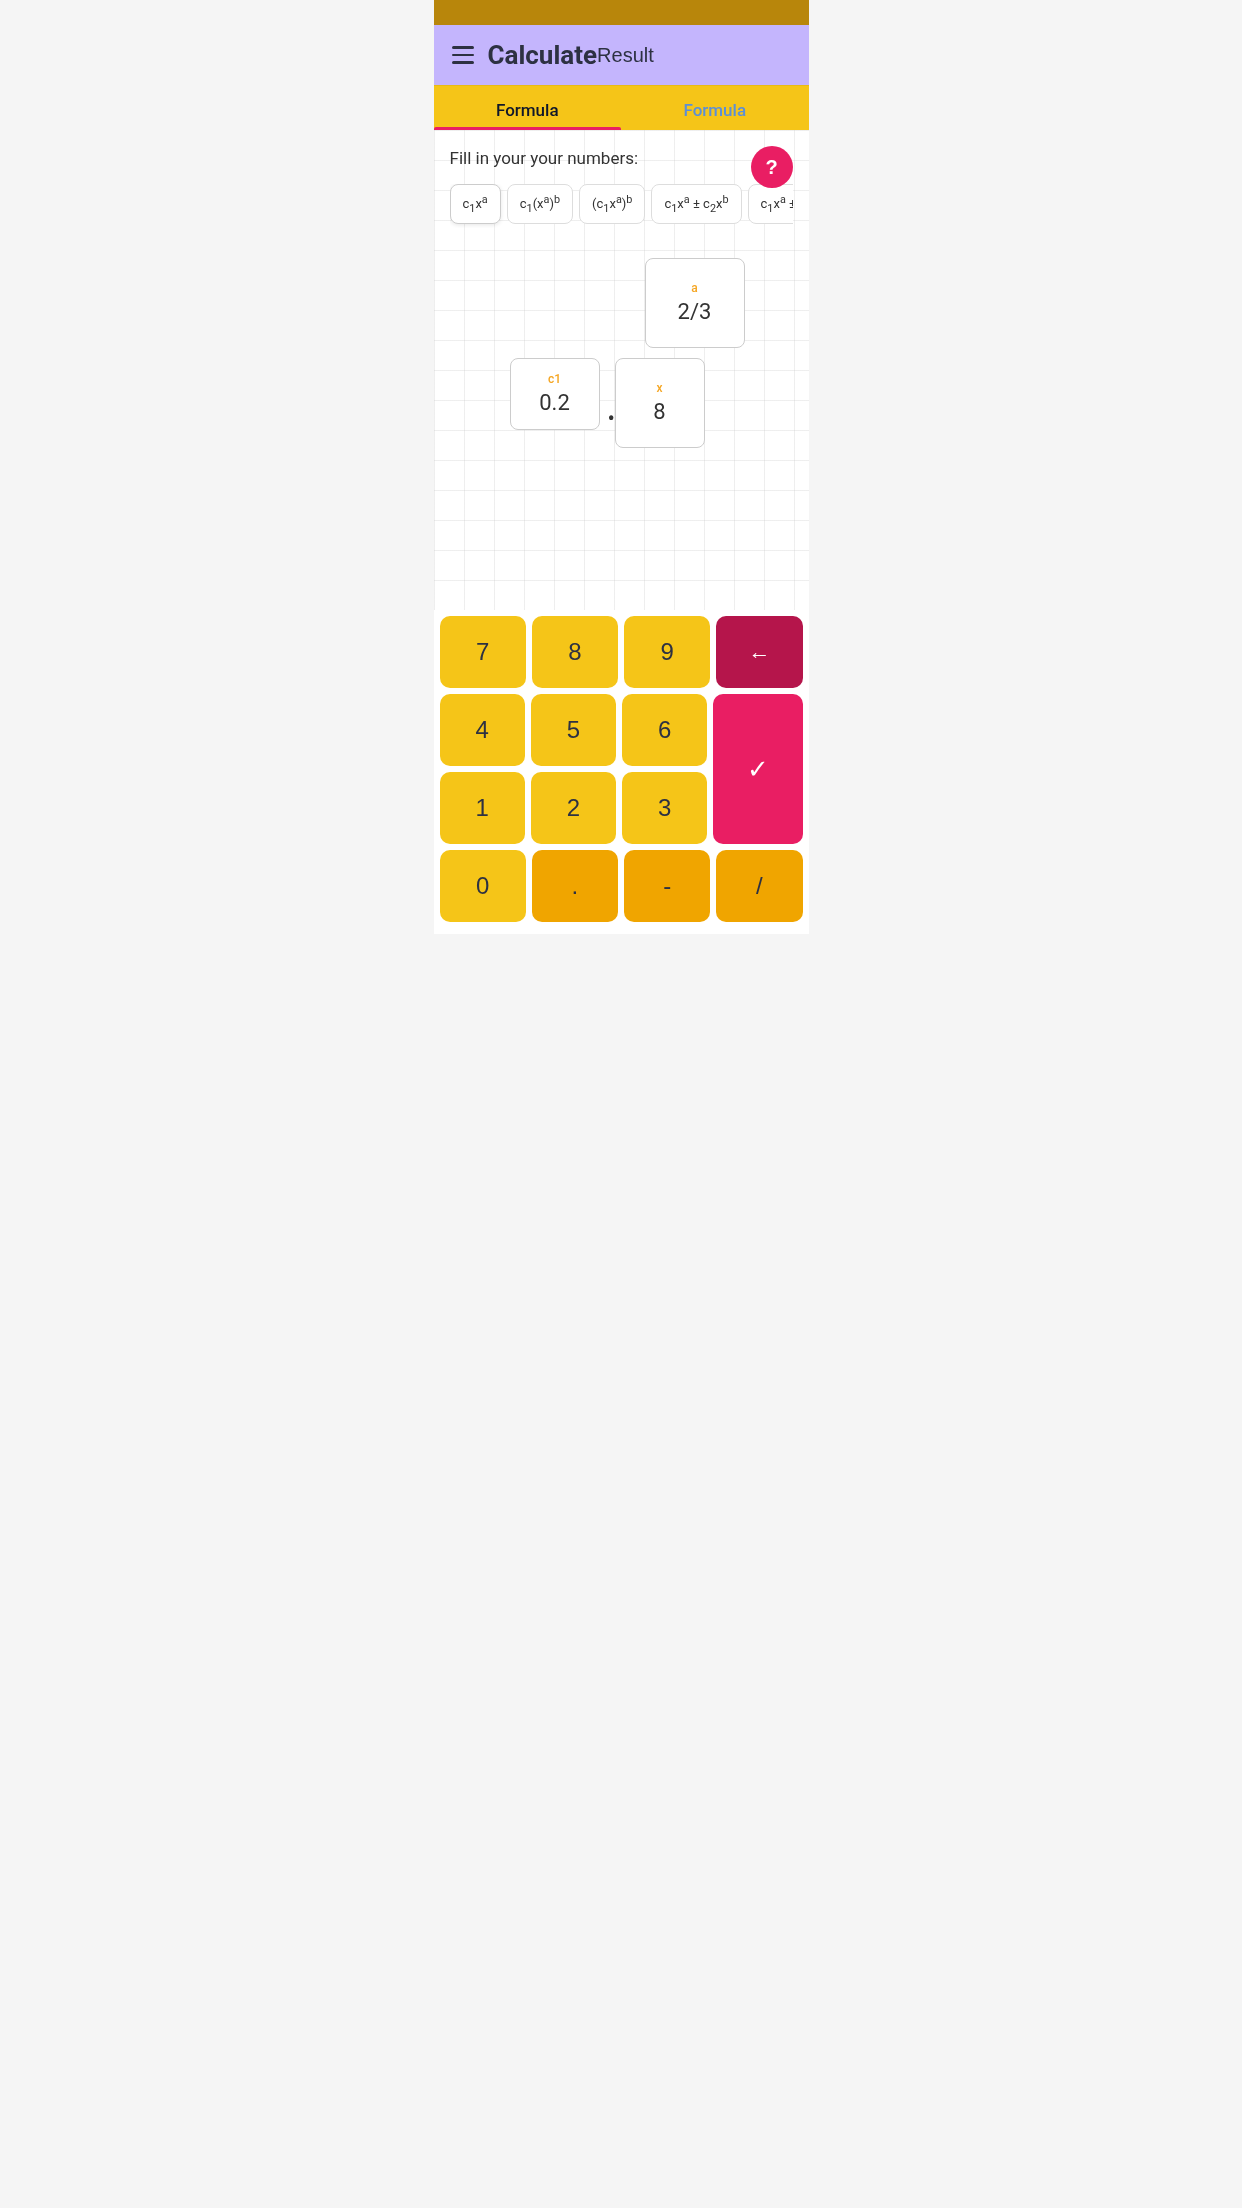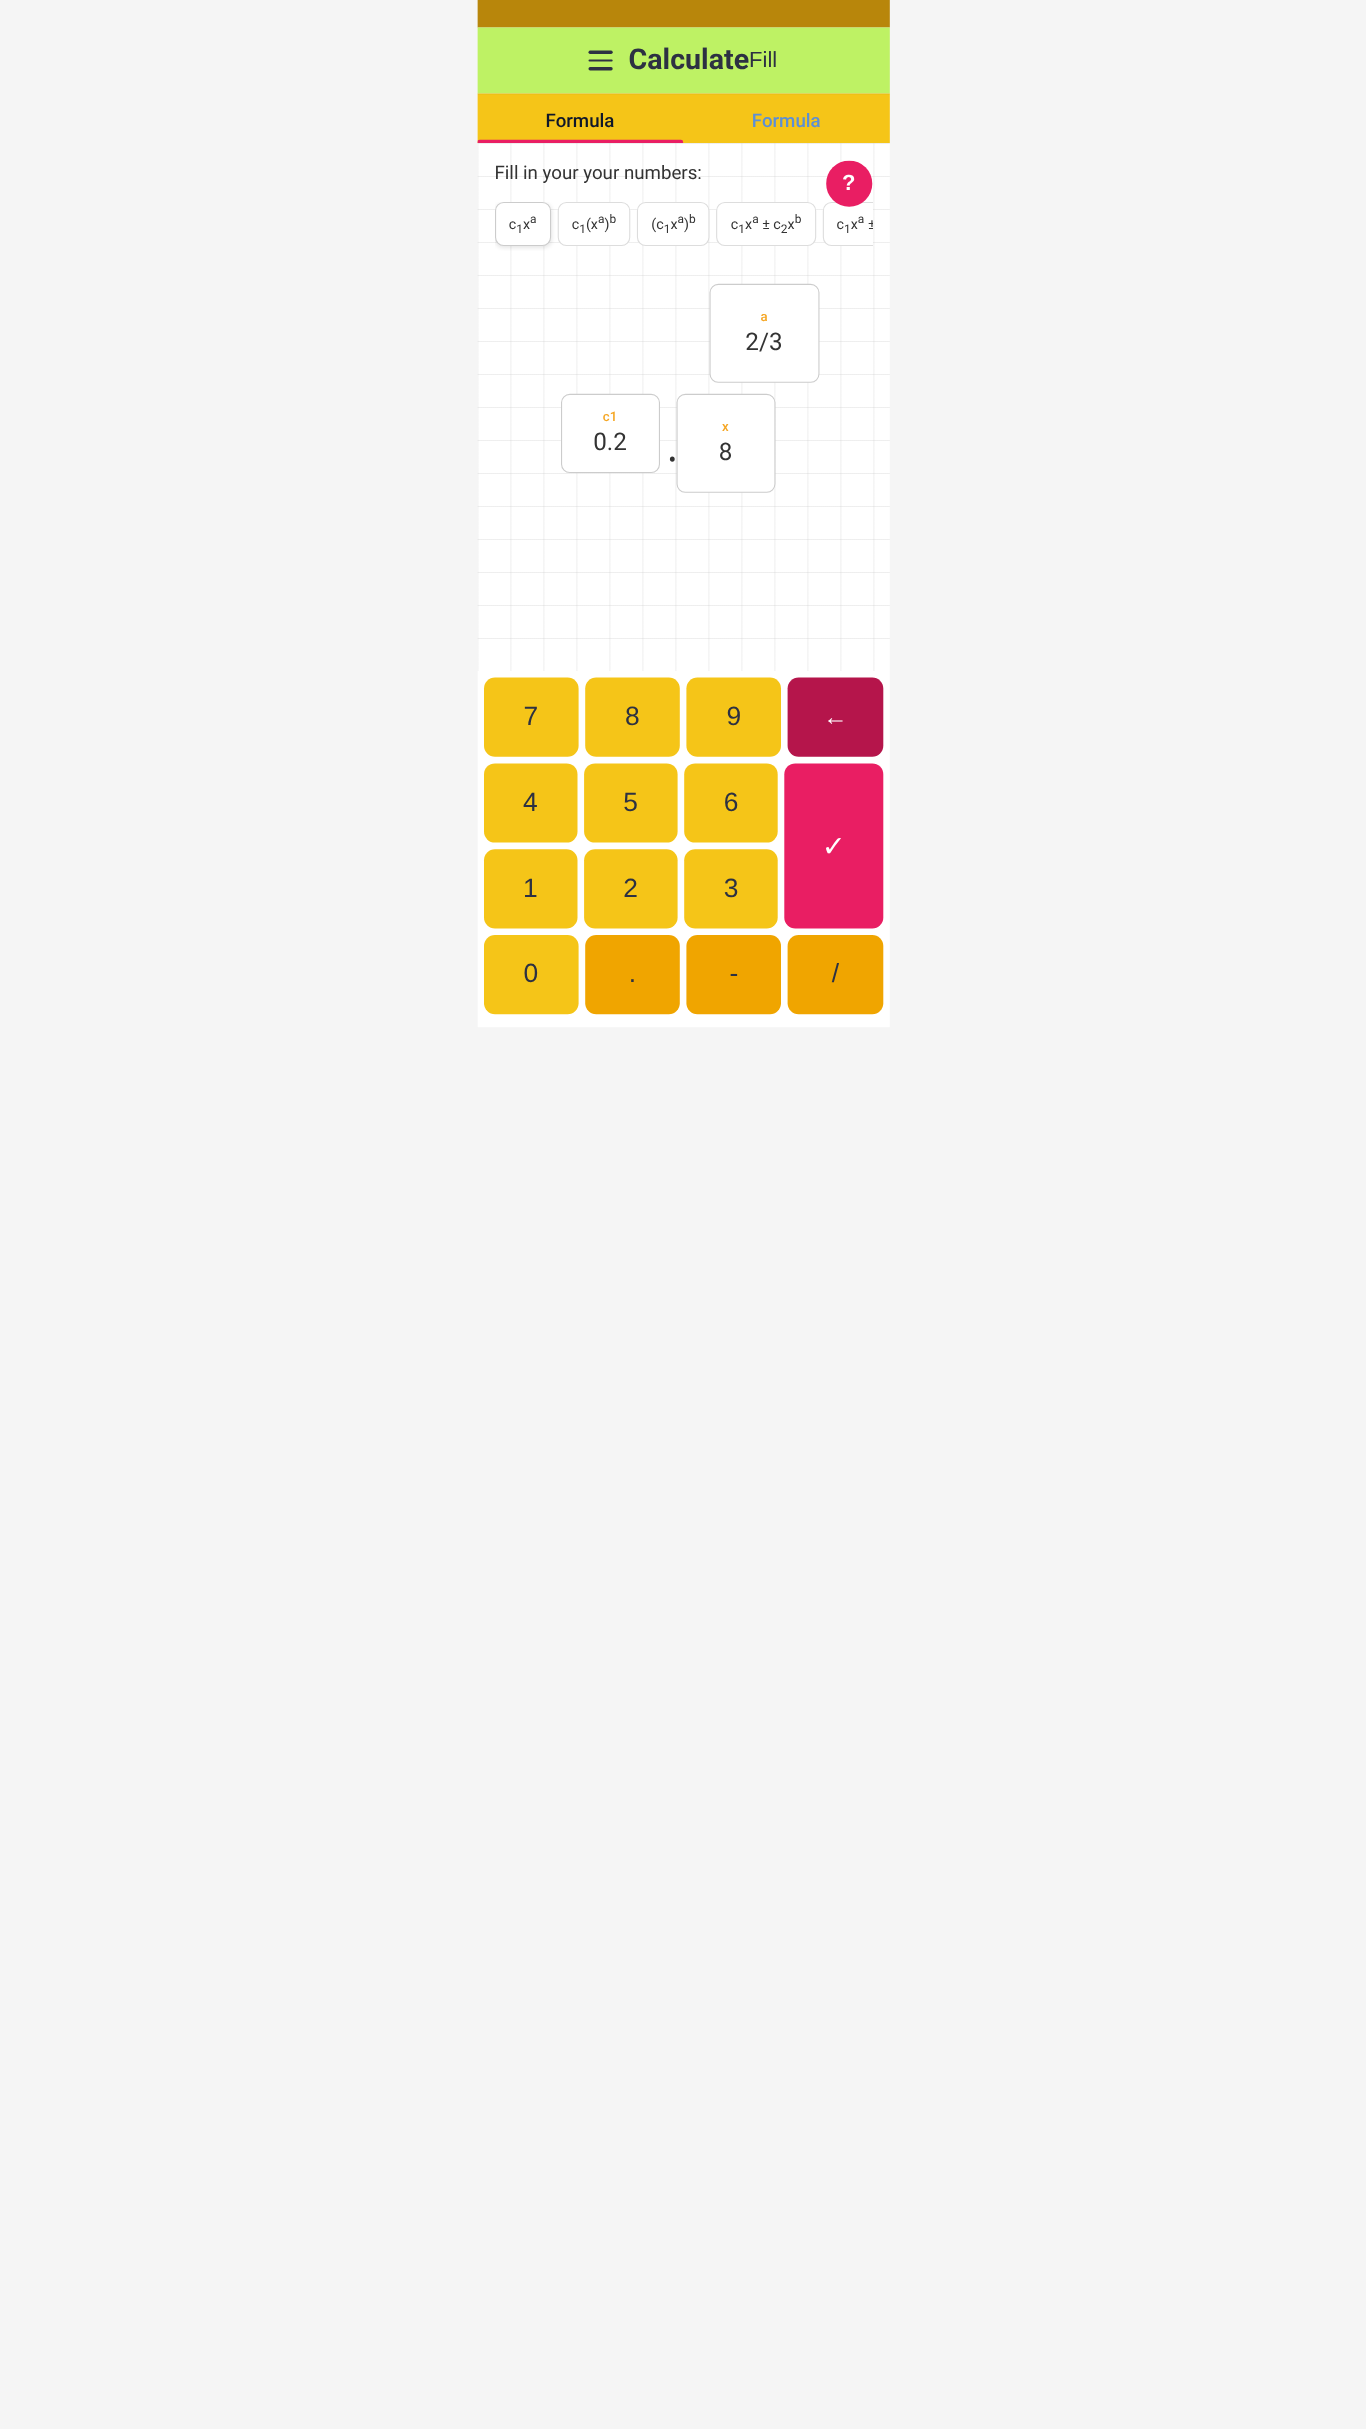--- a/index.html
+++ b/index.html
@@ -15,24 +15,24 @@
 
     
     .status-bar {
       background: #b8860b;
       height: 25px;
       width: 100%;
     }
 
     
     .header {
-      background: #bef264;
-      display: flex;
-      align-items: center;
-      justify-content: center;
+      background: #c4b5fd;
+      display: flex;
+      align-items: center;
+      justify-content: flex-start;
       padding: 12px 18px;
       height: 60px;
     }
 
     .header-left {
       display: flex;
       align-items: center;
       gap: 14px;
     }
 
@@ -284,21 +284,21 @@
 
 <div class="header">
   <div class="header-left">
     <div class="hamburger-icon">
       <span></span>
       <span></span>
       <span></span>
     </div>
     <span class="header-title">Calculate</span>
   </div>
-  <button class="header-clear">Fill</button>
+  <button class="header-clear">Result</button>
 </div>
 
 <div class="tabs">
   <div class="tab active">
     <span>Formula</span>
   </div>
   <div class="tab inactive">
     <span>Formula</span>
   </div>
 </div>

